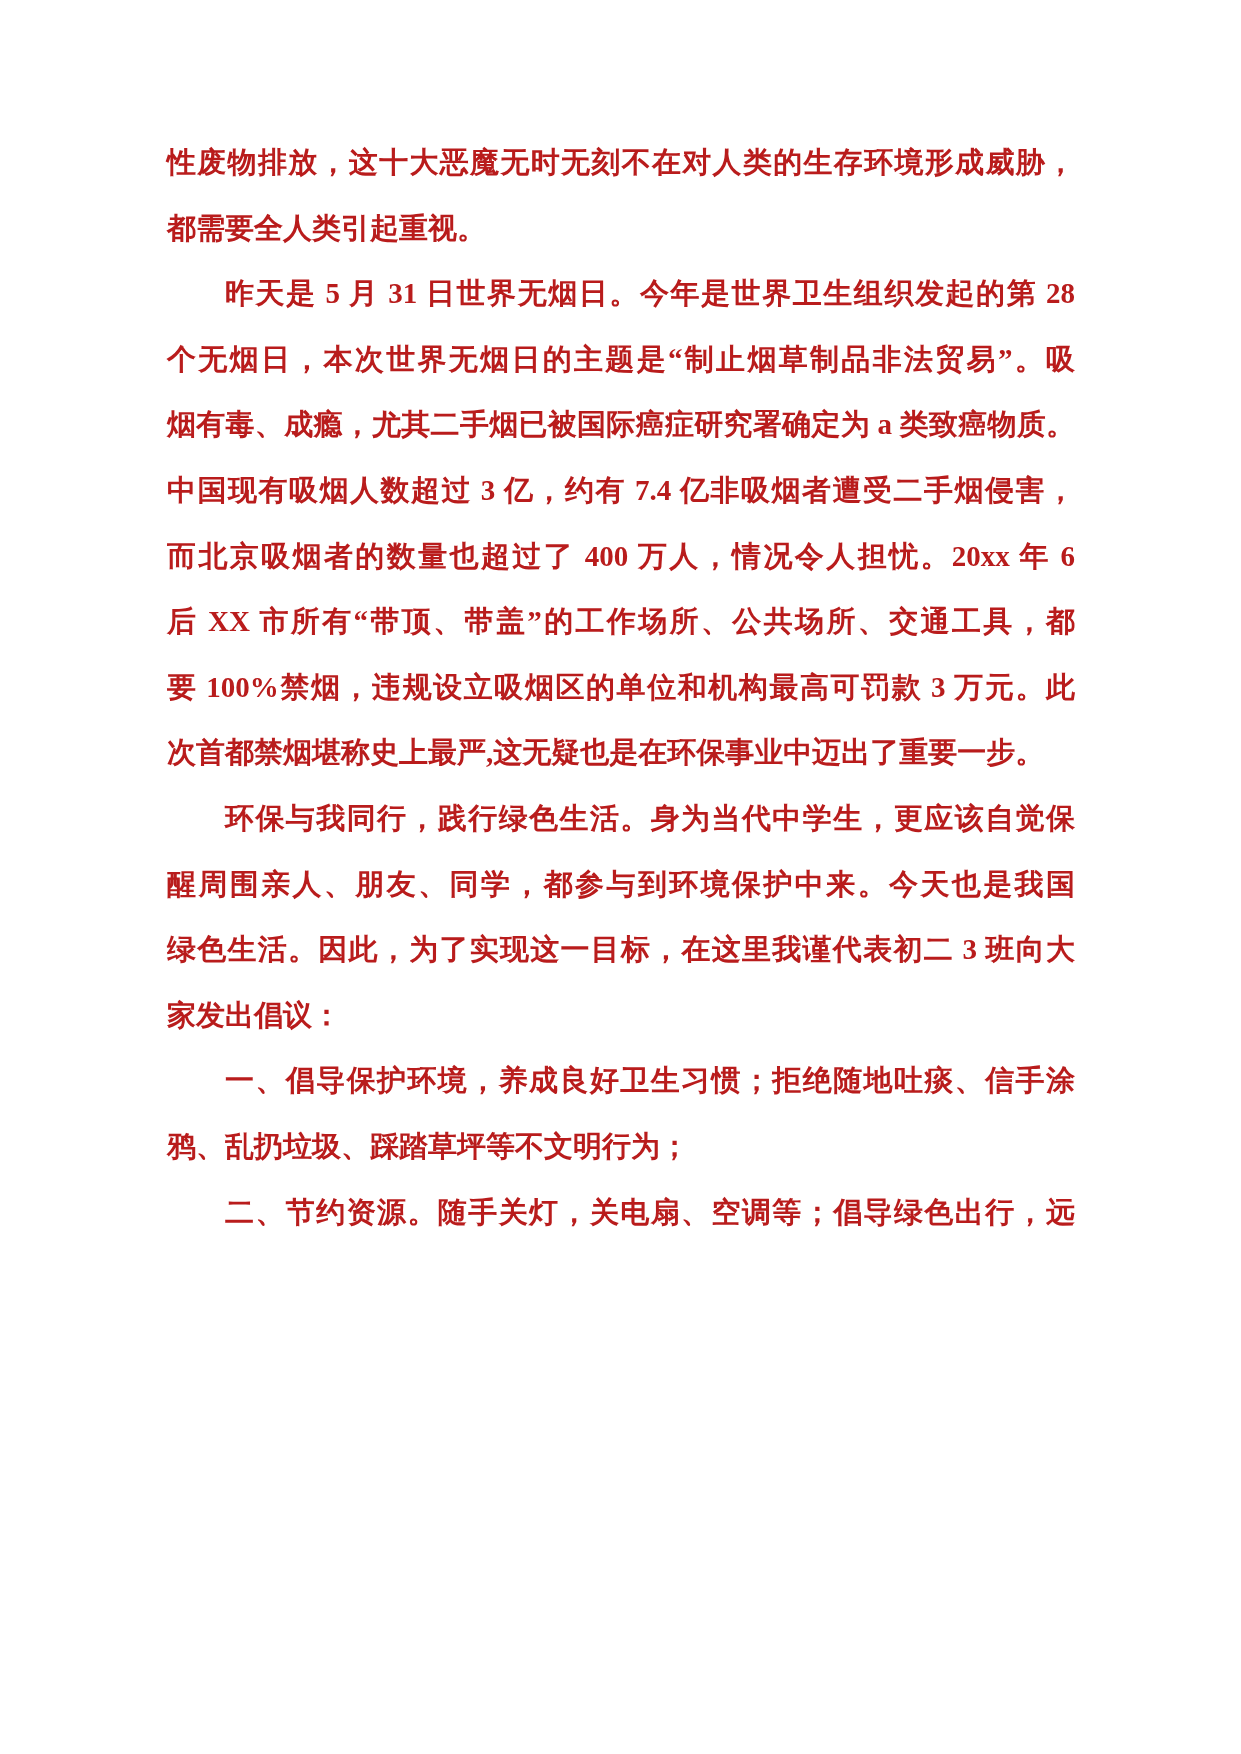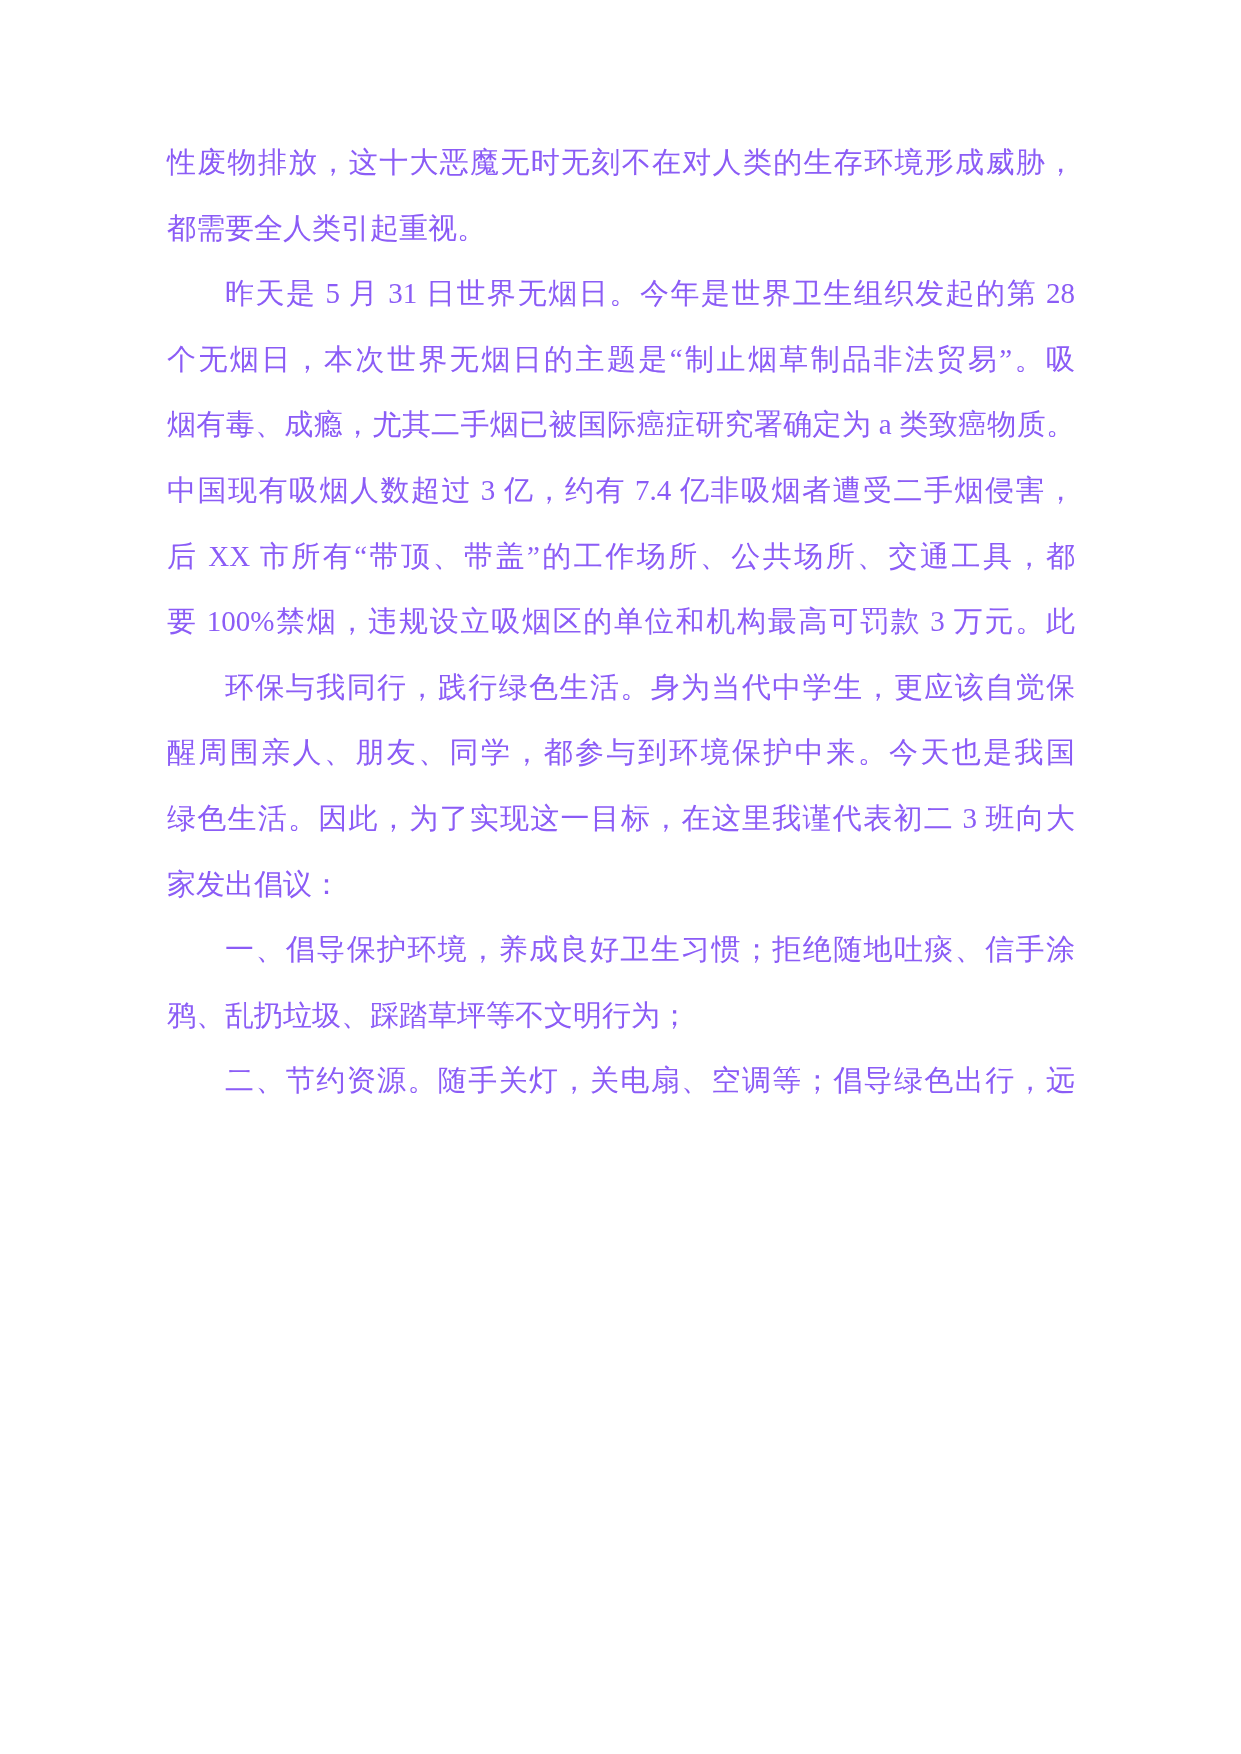--- a/index.html
+++ b/index.html
@@ -13,24 +13,25 @@
     height: 1754px;
     margin: 0 auto;
     background: #ffffff;
     overflow: hidden;
   }
   .doc-body {
     position: absolute;
     top: 130px;
     left: 167px;
     width: 908px;
-    color: #8b5cf6;
+    color: #b91c1c;
     font-family: "Liberation Serif", "DejaVu Serif", serif;
     font-size: 29px;
     line-height: 65.6px;
+    font-weight: bold;
   }
   .line {
     text-align: justify;
     text-align-last: justify;
     white-space: nowrap;
     text-justify: inter-character;
   }
   .line.last {
     text-align: center;
     text-align-last: left;
@@ -43,22 +44,24 @@
 <body>
 
 <div class="page">
   <div class="doc-body">
     <div class="line">性废物排放，这十大恶魔无时无刻不在对人类的生存环境形成威胁，</div>
     <div class="line last">都需要全人类引起重视。</div>
     <div class="line indent">昨天是 5 月 31 日世界无烟日。今年是世界卫生组织发起的第 28</div>
     <div class="line">个无烟日，本次世界无烟日的主题是“制止烟草制品非法贸易”。吸</div>
     <div class="line">烟有毒、成瘾，尤其二手烟已被国际癌症研究署确定为 a 类致癌物质。</div>
     <div class="line">中国现有吸烟人数超过 3 亿，约有 7.4 亿非吸烟者遭受二手烟侵害，</div>
+    <div class="line">而北京吸烟者的数量也超过了 400 万人，情况令人担忧。20xx 年 6</div>
     <div class="line">后 XX 市所有“带顶、带盖”的工作场所、公共场所、交通工具，都</div>
     <div class="line">要 100%禁烟，违规设立吸烟区的单位和机构最高可罚款 3 万元。此</div>
+    <div class="line last">次首都禁烟堪称史上最严,这无疑也是在环保事业中迈出了重要一步。</div>
     <div class="line indent">环保与我同行，践行绿色生活。身为当代中学生，更应该自觉保</div>
     <div class="line">醒周围亲人、朋友、同学，都参与到环境保护中来。今天也是我国</div>
     <div class="line">绿色生活。因此，为了实现这一目标，在这里我谨代表初二 3 班向大</div>
     <div class="line last">家发出倡议：</div>
     <div class="line indent">一、倡导保护环境，养成良好卫生习惯；拒绝随地吐痰、信手涂</div>
     <div class="line last">鸦、乱扔垃圾、踩踏草坪等不文明行为；</div>
     <div class="line indent">二、节约资源。随手关灯，关电扇、空调等；倡导绿色出行，远</div>
   </div>
 </div>
 

